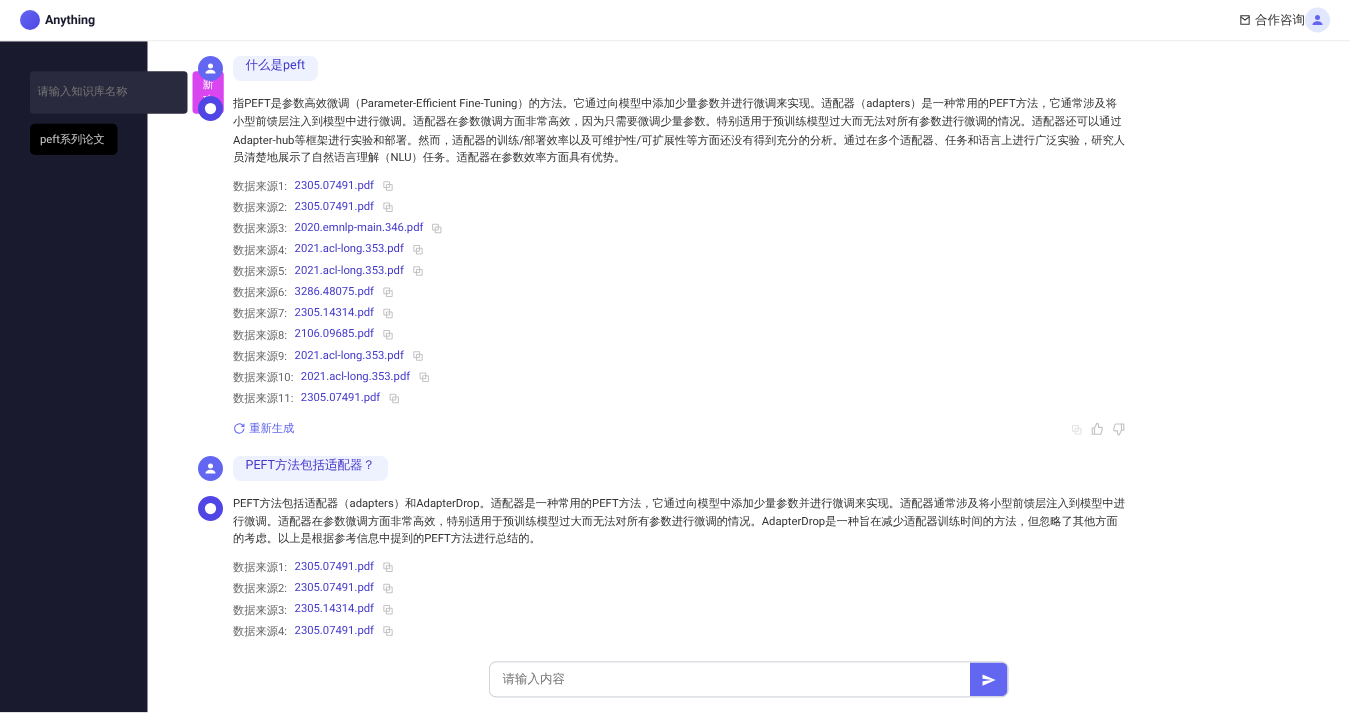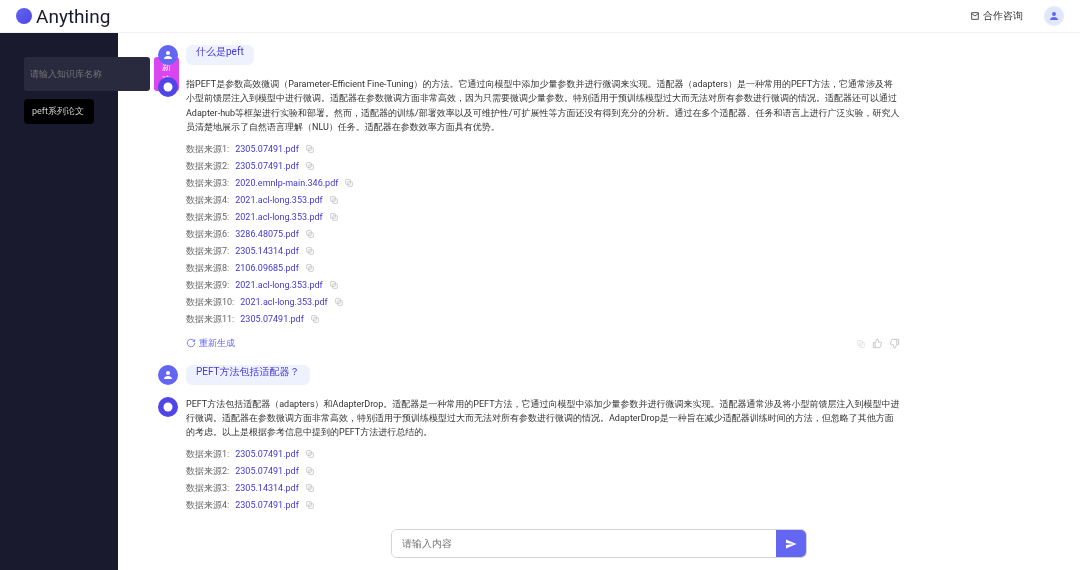--- a/index.html
+++ b/index.html
@@ -1,20 +1,20 @@
 <!DOCTYPE html>
 <html><head>
 <meta charset="utf-8">
 <style>
 *{margin:0;padding:0;box-sizing:border-box;font-family:-apple-system,BlinkMacSystemFont,"Segoe UI",Roboto,sans-serif}
 body{background:#fff;width:1080px;height:570px;overflow:hidden;display:flex;flex-direction:column}
 .header{height:33px;display:flex;align-items:center;justify-content:space-between;padding:0 16px;border-bottom:1px solid #f0f0f0}
-.logo{display:flex;align-items:center;gap:4px;font-weight:400;font-size:19px;color:#1a1a2e}
+.logo{display:flex;align-items:center;gap:4px;font-weight:700;font-size:10px;color:#1a1a2e}
 .logo-icon{width:16px;height:16px;border-radius:50%;background:linear-gradient(135deg,#6366f1,#4f46e5)}
-.header-right{display:flex;align-items:center;gap:21px;font-size:10px;color:#333}
+.header-right{display:flex;align-items:center;gap:0;font-size:10px;color:#333}
 .avatar{width:20px;height:20px;border-radius:50%;background:#e0e7ff;display:flex;align-items:center;justify-content:center}
 .avatar svg{width:12px;height:12px;fill:#6366f1}
 .main{flex:1;display:flex;overflow:hidden}
 .sidebar{width:118px;background:#1a1a2e;padding:24px;display:flex;flex-direction:column;gap:8px}
 .kb-input-row{display:flex;gap:4px}
 .kb-input{flex:1;background:#2a2a3e;border:none;color:#888;font-size:9px;padding:4px 6px;border-radius:3px}
 .kb-btn{background:#d946ef;color:#fff;border:none;font-size:9px;padding:4px 8px;border-radius:3px;cursor:pointer}
 .kb-item{background:#000000;color:#ccc;font-size:9px;padding:6px 8px;border-radius:4px;cursor:pointer}
 .content{flex:1;display:flex;flex-direction:column;overflow:hidden;position:relative}
 .chat-area{flex:1;overflow-y:auto;padding:12px 180px 60px 40px}

